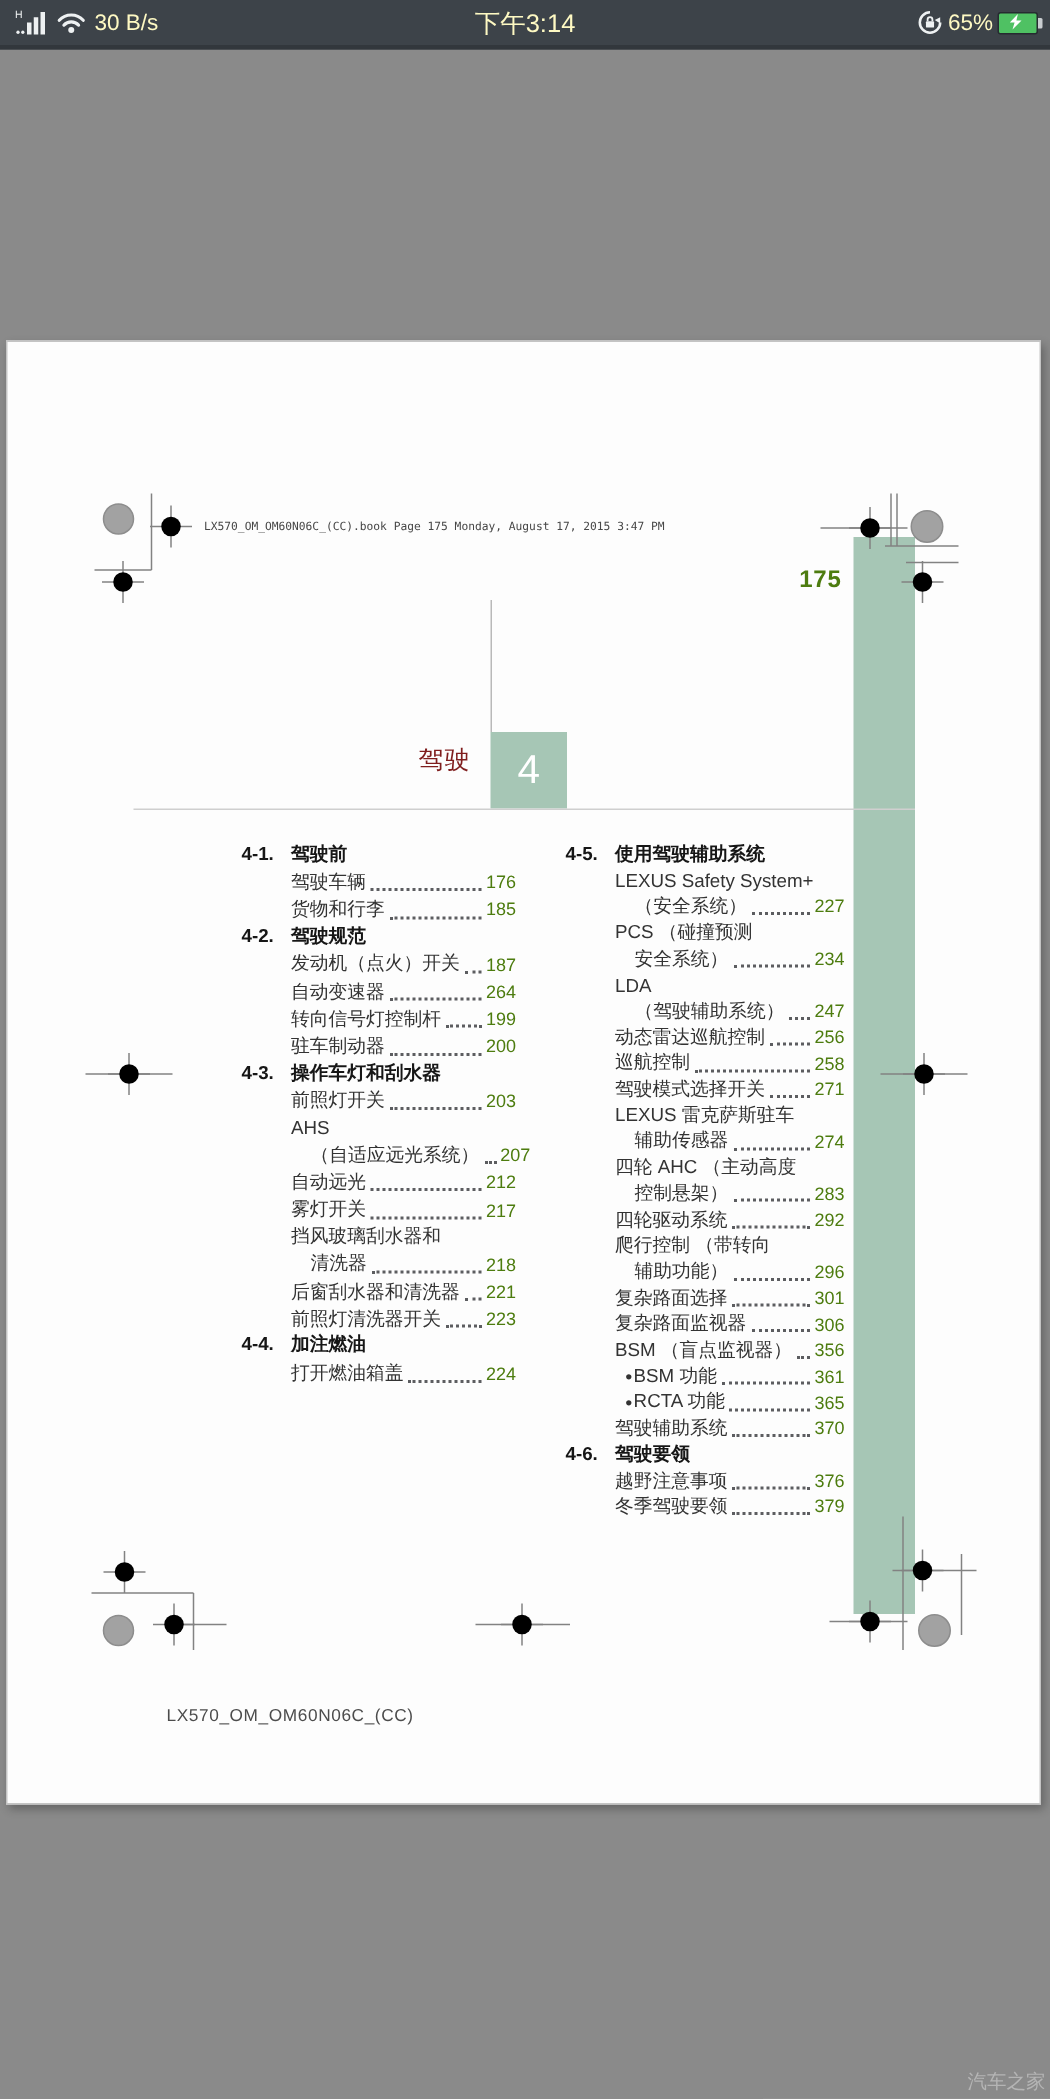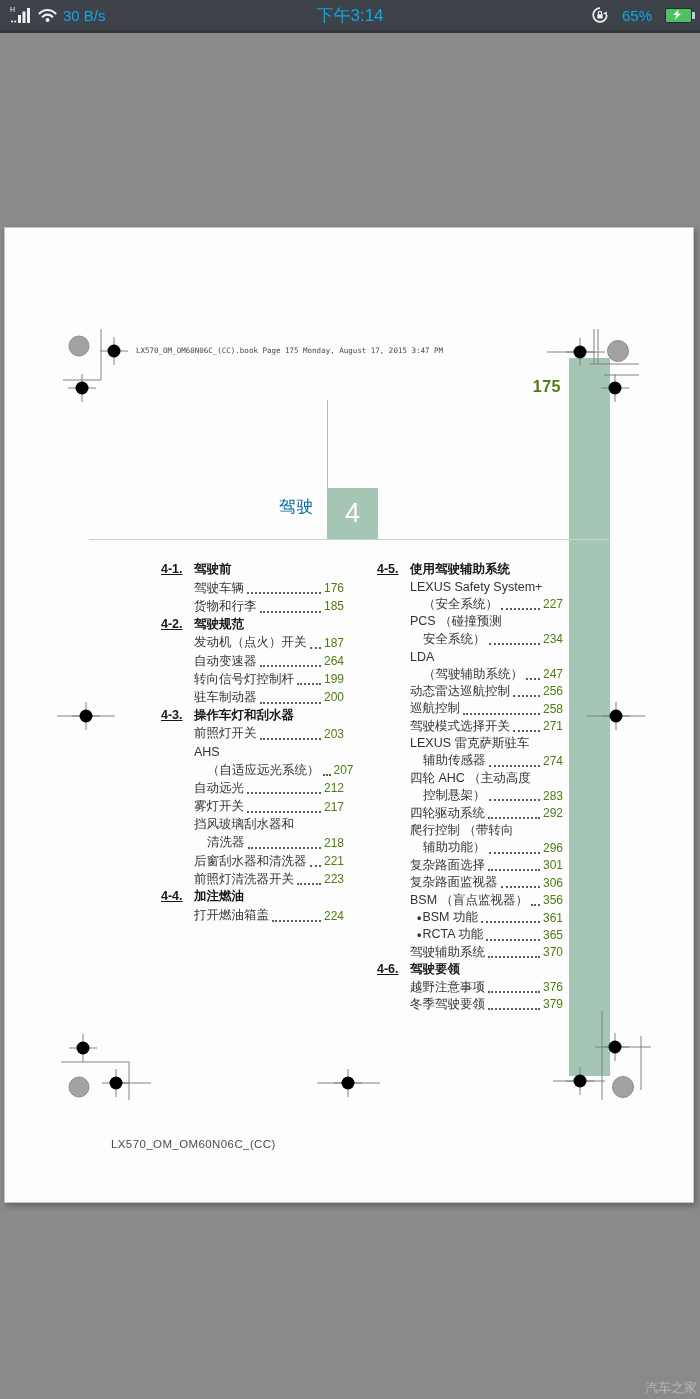--- a/index.html
+++ b/index.html
@@ -2,54 +2,54 @@
 <html><head>
 <meta charset="utf-8">
 <style>
   html,body{margin:0;padding:0;background:#6f6f6f;}
   .screen{position:relative;width:700px;height:1399px;overflow:hidden;
     background:var(--body-bg,#8a8a8a);
     font-family:"Liberation Sans","DejaVu Sans",sans-serif;}
   
   .status-bar{position:absolute;left:0;top:0;width:700px;height:33px;
     background:var(--sb-bg,#3d4349);border-bottom:3px solid #32373c;
-    display:flex;align-items:center;color:#0ea5e9;box-sizing:border-box;}
+    display:flex;align-items:center;color:#fef9c3;box-sizing:border-box;}
   .sb-left{display:flex;align-items:center;gap:6px;margin-left:10px;}
   .sb-center{position:absolute;left:0;right:0;text-align:center;font-size:17px;}
-  .sb-right{margin-left:auto;display:flex;align-items:center;gap:13px;margin-right:8px;}
+  .sb-right{margin-left:auto;display:flex;align-items:center;gap:3px;margin-right:8px;}
   .sb-text{font-size:15px;}
   
   .viewer{position:absolute;left:0;top:33px;width:700px;height:1366px;}
   .doc-page{position:absolute;left:4px;top:194px;width:690px;height:976px;
     background:#fdfdfd;border:1px solid #c4c4c4;box-sizing:border-box;
     box-shadow:2px 3px 6px rgba(0,0,0,.28);}
   .marks{position:absolute;left:0;top:0;pointer-events:none;}
   .marks line,.marks path{stroke:#828282;stroke-width:1;}
   .pebble{fill:#a2a2a2;stroke:#8d8d8d;}
   .green-bar{position:absolute;left:564px;top:130px;width:41px;height:718px;
     background:var(--accent,#a6c6b5);}
   .doc-header{position:absolute;left:131px;top:118px;
     font-family:"DejaVu Sans Mono","Liberation Mono",monospace;
     font-size:7.5px;color:#474747;white-space:nowrap;}
   .folio{position:absolute;left:476px;top:150px;width:80px;text-align:right;
     font-size:16px;font-weight:bold;color:#4d7c0f;letter-spacing:.5px;}
   .chap-label{position:absolute;left:189px;top:268px;width:120px;text-align:right;
-    font-size:16.5px;color:#0369a1;letter-spacing:1px;}
+    font-size:16.5px;color:#7f1d1d;letter-spacing:1px;}
   .chap-box{position:absolute;left:322px;top:260px;width:51px;height:51px;
     background:var(--accent,#a6c6b5);display:flex;align-items:center;justify-content:center;
     color:#fff;font-size:27px;}
   .chap-vline{position:absolute;left:322px;top:172px;width:1px;height:88px;background:#b9b9b9;}
   .chap-rule{position:absolute;left:84px;top:311px;width:521px;height:1px;background:#cfcfcf;}
   
   .toc{position:absolute;top:333px;font-size:12.5px;color:#333;}
   .toc-left{left:156px;width:183px;--rh:18.2px;}
   .toc-right{left:372px;width:186px;--rh:17.4px;}
   .toc .row{display:flex;align-items:baseline;height:var(--rh);white-space:nowrap;}
   .toc .sec{font-weight:bold;color:#161616;}
-  .toc .sec .num{display:inline-block;width:33px;text-decoration:underline;}
+  .toc .sec .num{display:inline-block;width:33px;}
   .toc .entry{padding-left:33px;align-items:center;}
   .toc .ind1{padding-left:46px;}
   .toc .bullet{padding-left:40px;}
   .toc .bullet .bdot{font-weight:bold;margin-right:1px;}
   .toc .lead{flex:1;border-bottom:2px dotted #5c5d60;margin:0 3px;
     align-self:flex-end;margin-bottom:3px;min-width:8px;}
   .toc .pg{color:#4d7c0f;font-size:12px;}
   .doc-footer{position:absolute;left:106px;top:910px;font-size:11.5px;
     color:#4c4c4c;letter-spacing:.4px;}
   .watermark{position:absolute;right:3px;bottom:2px;font-size:13px;color:#b5b5b5;}

